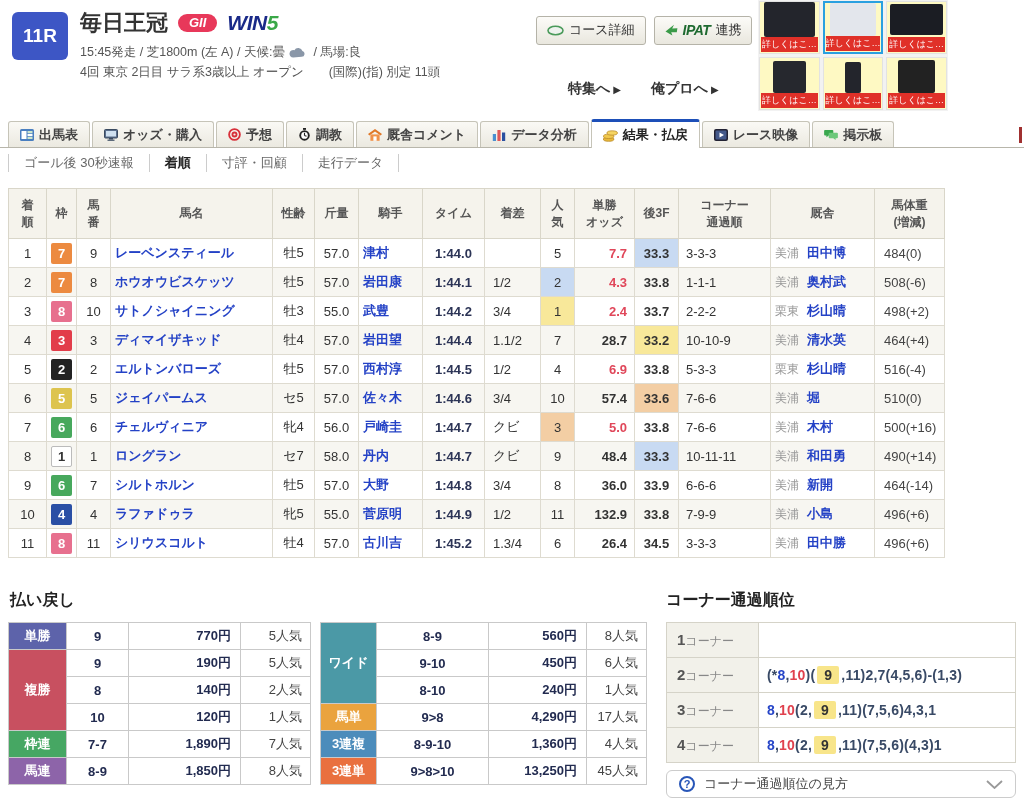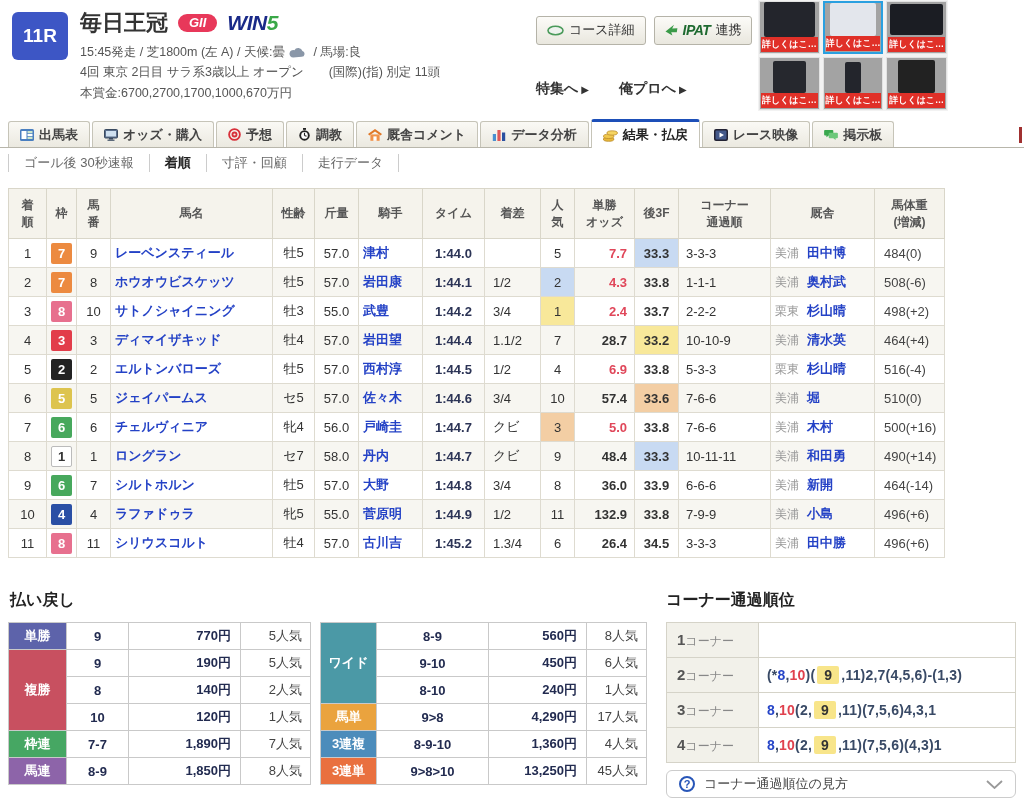--- a/index.html
+++ b/index.html
@@ -17,29 +17,29 @@
     font-size:13px; padding:1px 11px 2px; border-radius:11px; }
   .win5 { font-style:italic; font-weight:900; font-size:21px; letter-spacing:-0.5px; }
   .win5 .w { color:#1a2a88; } .win5 .f { color:#3aa848; }
   .race-info { margin-top:4px; font-size:12.5px; color:#555; line-height:1.62; }
   .race-info .line { display:flex; align-items:center; gap:4px; white-space:pre; }
 
   .head-buttons { position:absolute; left:536px; top:16px; display:flex; gap:8px; }
   .btn { display:flex; align-items:center; gap:5px; padding:4px 10px 5px; font-size:13px; color:#333;
     background:linear-gradient(#fcfbf8,#e9e7de); border:1px solid #b5b3a8; border-radius:3px; cursor:pointer; }
   .btn .ipat { font-style:italic; font-weight:900; color:#1e6a30; font-size:14px; letter-spacing:-0.5px; }
-  .head-links { position:absolute; left:536px; top:80px; display:flex; gap:30px; }
+  .head-links { position:absolute; left:568px; top:80px; display:flex; gap:30px; }
   .hlink { font-size:14px; font-weight:bold; color:#333; cursor:pointer; }
   .hlink .arr { font-size:10px; margin-left:3px; }
 
   
   .ad-grid { position:absolute; left:758px; top:0; width:190px; height:111px;
     display:grid; grid-template-columns:repeat(3,1fr); grid-template-rows:1fr 1fr; gap:3px;
     background:#f2f2f2; padding:1px; }
-  .ad-cell { position:relative; background:#a3a3a3; border:1px solid #e2e2e2; overflow:hidden; cursor:pointer;font-weight:bold; }
+  .ad-cell { position:relative; background:#fef9c3; border:1px solid #e2e2e2; overflow:hidden; cursor:pointer; }
   .ad-cell.selected { border:2px solid #2aa0e0; }
   .ad-cell .product { position:absolute; background:#23252c; border-radius:2px; }
   .ad-cell:nth-child(1) .product { left:4px; right:4px; top:0; bottom:16px; }
   .ad-cell:nth-child(2) .product { left:5px; right:5px; top:0; bottom:16px; background:#e3e6ec; }
   .ad-cell:nth-child(3) .product { left:3px; right:3px; top:2px; bottom:18px; background:#1b1d23; }
   .ad-cell:nth-child(4) .product { left:13px; right:13px; top:3px; bottom:16px; background:#26282e; }
   .ad-cell:nth-child(5) .product { left:21px; right:21px; top:4px; bottom:16px; }
   .ad-cell:nth-child(6) .product { left:11px; right:11px; top:2px; bottom:16px; background:#222; }
   .ad-label { position:absolute; left:1px; right:1px; bottom:1px; height:15px; background:#e03028;
     color:#fff; font-size:9px; line-height:15px; text-align:center; white-space:nowrap; overflow:hidden; }
@@ -133,21 +133,20 @@
     </div>
     <div class="race-info">
       <div class="line">
         <span>15:45発走 / 芝1800m (左 A) / 天候:曇</span>
         <span style="display:flex;"><svg width="17" height="11" viewBox="0 0 17 11">
               <path d="M4.2 10.5 a3.7 3.7 0 1 1 1.2-7.2 A4.3 4.3 0 0 1 13.4 4.1 a2.9 2.9 0 0 1 -0.7 5.7 Z" fill="#8a97a8"></path>
             </svg></span>
         <span> / 馬場:良</span>
       </div>
       <div class="line"><span>4回 東京 2日目 サラ系3歳以上 オープン　　(国際)(指) 別定 11頭</span></div>
-      <div class="line"><span>本賞金:6700,2700,1700,1000,670万円</span></div>
     </div>
   </div>
 
   <div class="head-buttons">
     <div class="btn">
       <span style="display:flex;">
           <svg width="17" height="11" viewBox="0 0 17 11">
             <ellipse cx="8.5" cy="5.5" rx="7.5" ry="4.3" fill="#eef2ee" stroke="#4a9a5a" stroke-width="1.6"></ellipse>
           </svg>
         </span>

